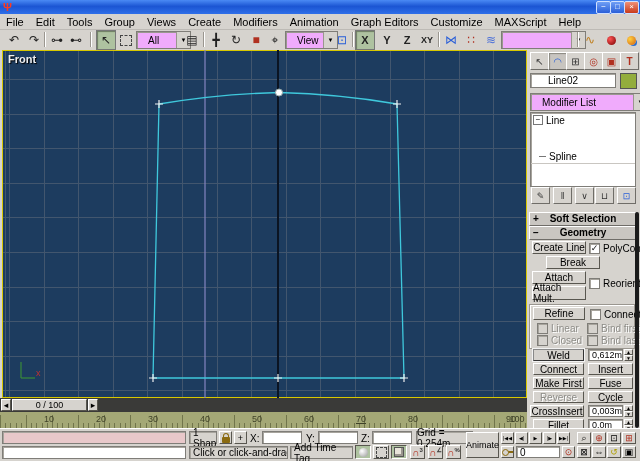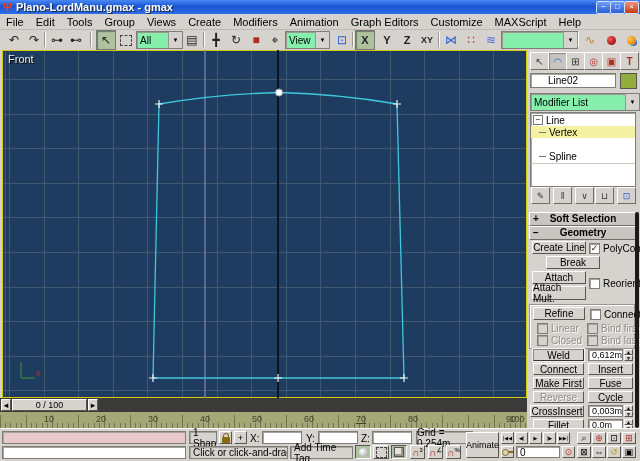--- a/index.html
+++ b/index.html
@@ -17,33 +17,33 @@
     font-size:8px;line-height:10px;text-align:center;}
   .winbtn.close{background:linear-gradient(#f09078,#c83a1a);}
   
   .menubar{left:0;top:14px;width:640px;height:15px;background:#d6d3ce;display:flex;align-items:center;border-bottom:1px solid #bdbab5;}
   .menuitem{padding:0 6px;font-size:11px;}
   .toolbar{left:0;top:30px;width:640px;height:20px;background:#d6d3ce;}
   .tbtn{position:absolute;top:0;width:18px;height:18px;display:flex;align-items:center;justify-content:center;
     font-size:12px;color:#222;border:1px solid transparent;}
   .tbtn.pressed{background:#aec2a0;border:1px solid #777;box-shadow:inset 1px 1px 1px #6d7d62;}
   .tsep{position:absolute;top:2px;width:1px;height:15px;background:#9a968f;border-right:1px solid #fff;}
-  .combo{position:absolute;top:1px;height:16px;background:#86efac;border:1px solid #7f7d78;
-    box-shadow:inset 1px 1px 0 #9a988f;font-size:10px;display:flex;align-items:center;padding-left:3px;}
+  .combo{position:absolute;top:1px;height:16px;background:#f0abfc;border:1px solid #7f7d78;
+    box-shadow:inset 1px 1px 0 #9a988f;font-size:10px;display:flex;align-items:center;padding-left:11px;}
   .combo .dd{position:absolute;right:0;top:0;width:13px;height:100%;background:#d6d3ce;
     border-left:1px solid #9a968f;font-size:6px;display:flex;align-items:center;justify-content:center;}
   .axisbtn{font-weight:bold;font-size:11px;}
   
   .viewport{left:2px;top:50px;width:525px;height:348px;background-color:#1d3c5f;
     border:1px solid #d8c800;box-sizing:border-box;
     background-image:
       repeating-linear-gradient(to right,#42566e 0 1px,transparent 1px 34.6px),
       repeating-linear-gradient(to bottom,#42566e 0 1px,transparent 1px 34.6px);
     background-position:6px 0,0 28px;}
-  .vplabel{left:8px;top:53px;color:#eee;font-weight:normal;font-size:11px;text-shadow:1px 1px 1px #000;}
+  .vplabel{left:8px;top:53px;color:#eee;font-weight:bold;font-size:11px;text-shadow:1px 1px 1px #000;}
   .vpsvg{left:2px;top:50px;}
   
   .panel{left:527px;top:50px;width:113px;height:378px;background:#d6d3ce;}
   .ptab{position:absolute;width:17px;height:16px;top:2px;border:1px solid #fff;border-right-color:#6f6d68;border-bottom-color:#6f6d68;
     background:#d6d3ce;display:flex;align-items:center;justify-content:center;font-size:10px;color:#333;}
   .ptab.active{background:#c8c5c0;box-shadow:inset 1px 1px 1px #8a8880;}
   .field{position:absolute;background:#fff;border:1px solid #7f7d78;box-shadow:inset 1px 1px 0 #a7a49d;
     font-size:10px;display:flex;align-items:center;padding-left:3px;box-sizing:border-box;}
   .swatch{position:absolute;background:#93ad3d;border:1px solid #555;}
   .stack{position:absolute;left:3px;top:62px;width:104px;height:73px;background:#fff;
@@ -106,21 +106,20 @@
   .keyicon{position:relative;width:10px;height:2px;background:#8a6a10;}
   .keyicon:before{content:"";position:absolute;left:-1px;top:-2px;width:5px;height:5px;border:1px solid #8a6a10;border-radius:50%;background:#d6d3ce;}
 </style>
 </head>
 <body>
 
 <div class="app">
 
   <div class="abs titlebar">
     <span class="appicon">Ψ</span>
-    <span class="ttl">Plano-LordManu.gmax - gmax</span>
   </div>
   <div class="winbtn" style="left:596px;"><span>−</span></div>
   <div class="winbtn" style="left:610px;"><span>□</span></div>
   <div class="winbtn close" style="left:624px;"><span>×</span></div>
 
   <div class="abs menubar">
     <span class="menuitem">File</span>
     <span class="menuitem">Edit</span>
     <span class="menuitem">Tools</span>
     <span class="menuitem">Group</span>
@@ -270,24 +269,20 @@
     <div class="combo" style="left:3px;top:43px;width:105px;position:absolute;">
       <span>Modifier List</span>
       <span class="dd">▼</span>
     </div>
 
     <div class="stack">
       <div class="stkrow" style="top:1px;">
         <span class="expandbox">−</span>
         <span>Line</span>
       </div>
-      <div class="stkrow hl" style="top:13px;">
-        <span class="twig"></span>
-        <span>Vertex</span>
-      </div>
       <div class="stkrow" style="top:37px;">
         <span class="twig"></span>
         <span>Spline</span>
       </div>
       <div style="position:absolute;left:0;top:50px;width:100%;height:1px;background:#c9c6c1;"></div>
     </div>
 
     <div class="sobtn" style="left:4px;">
         <span>✎</span>
       </div>

